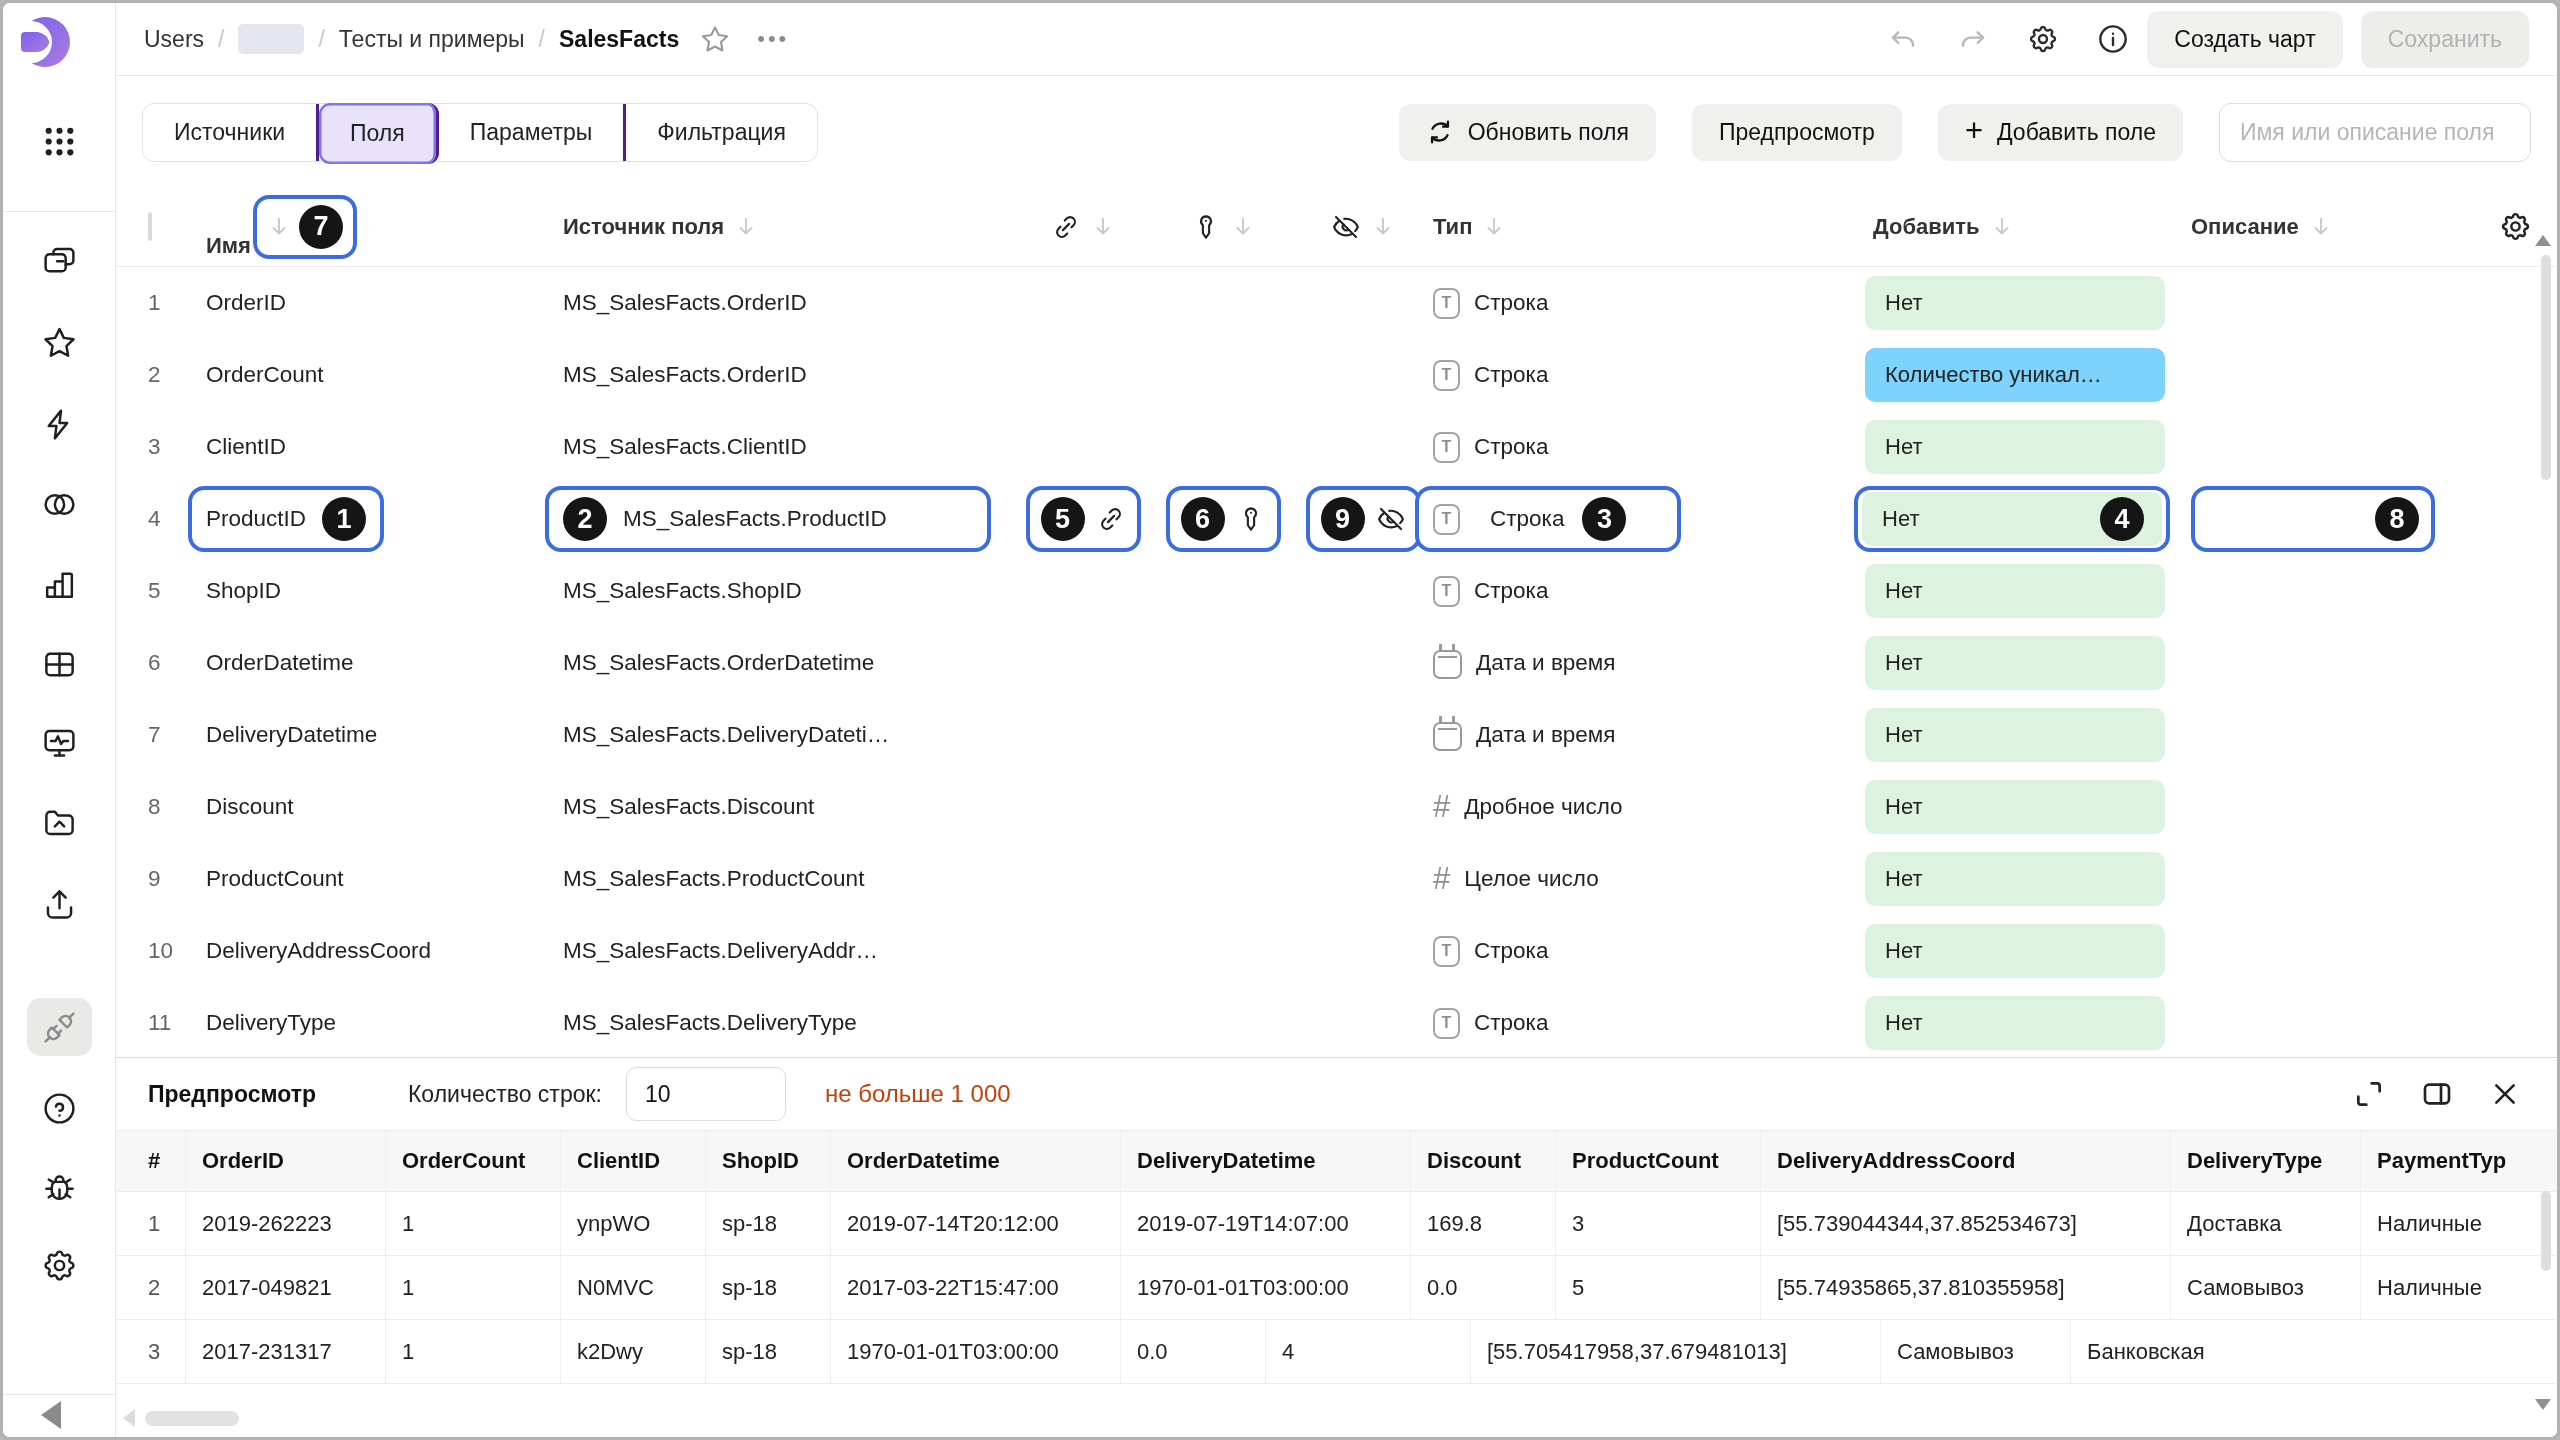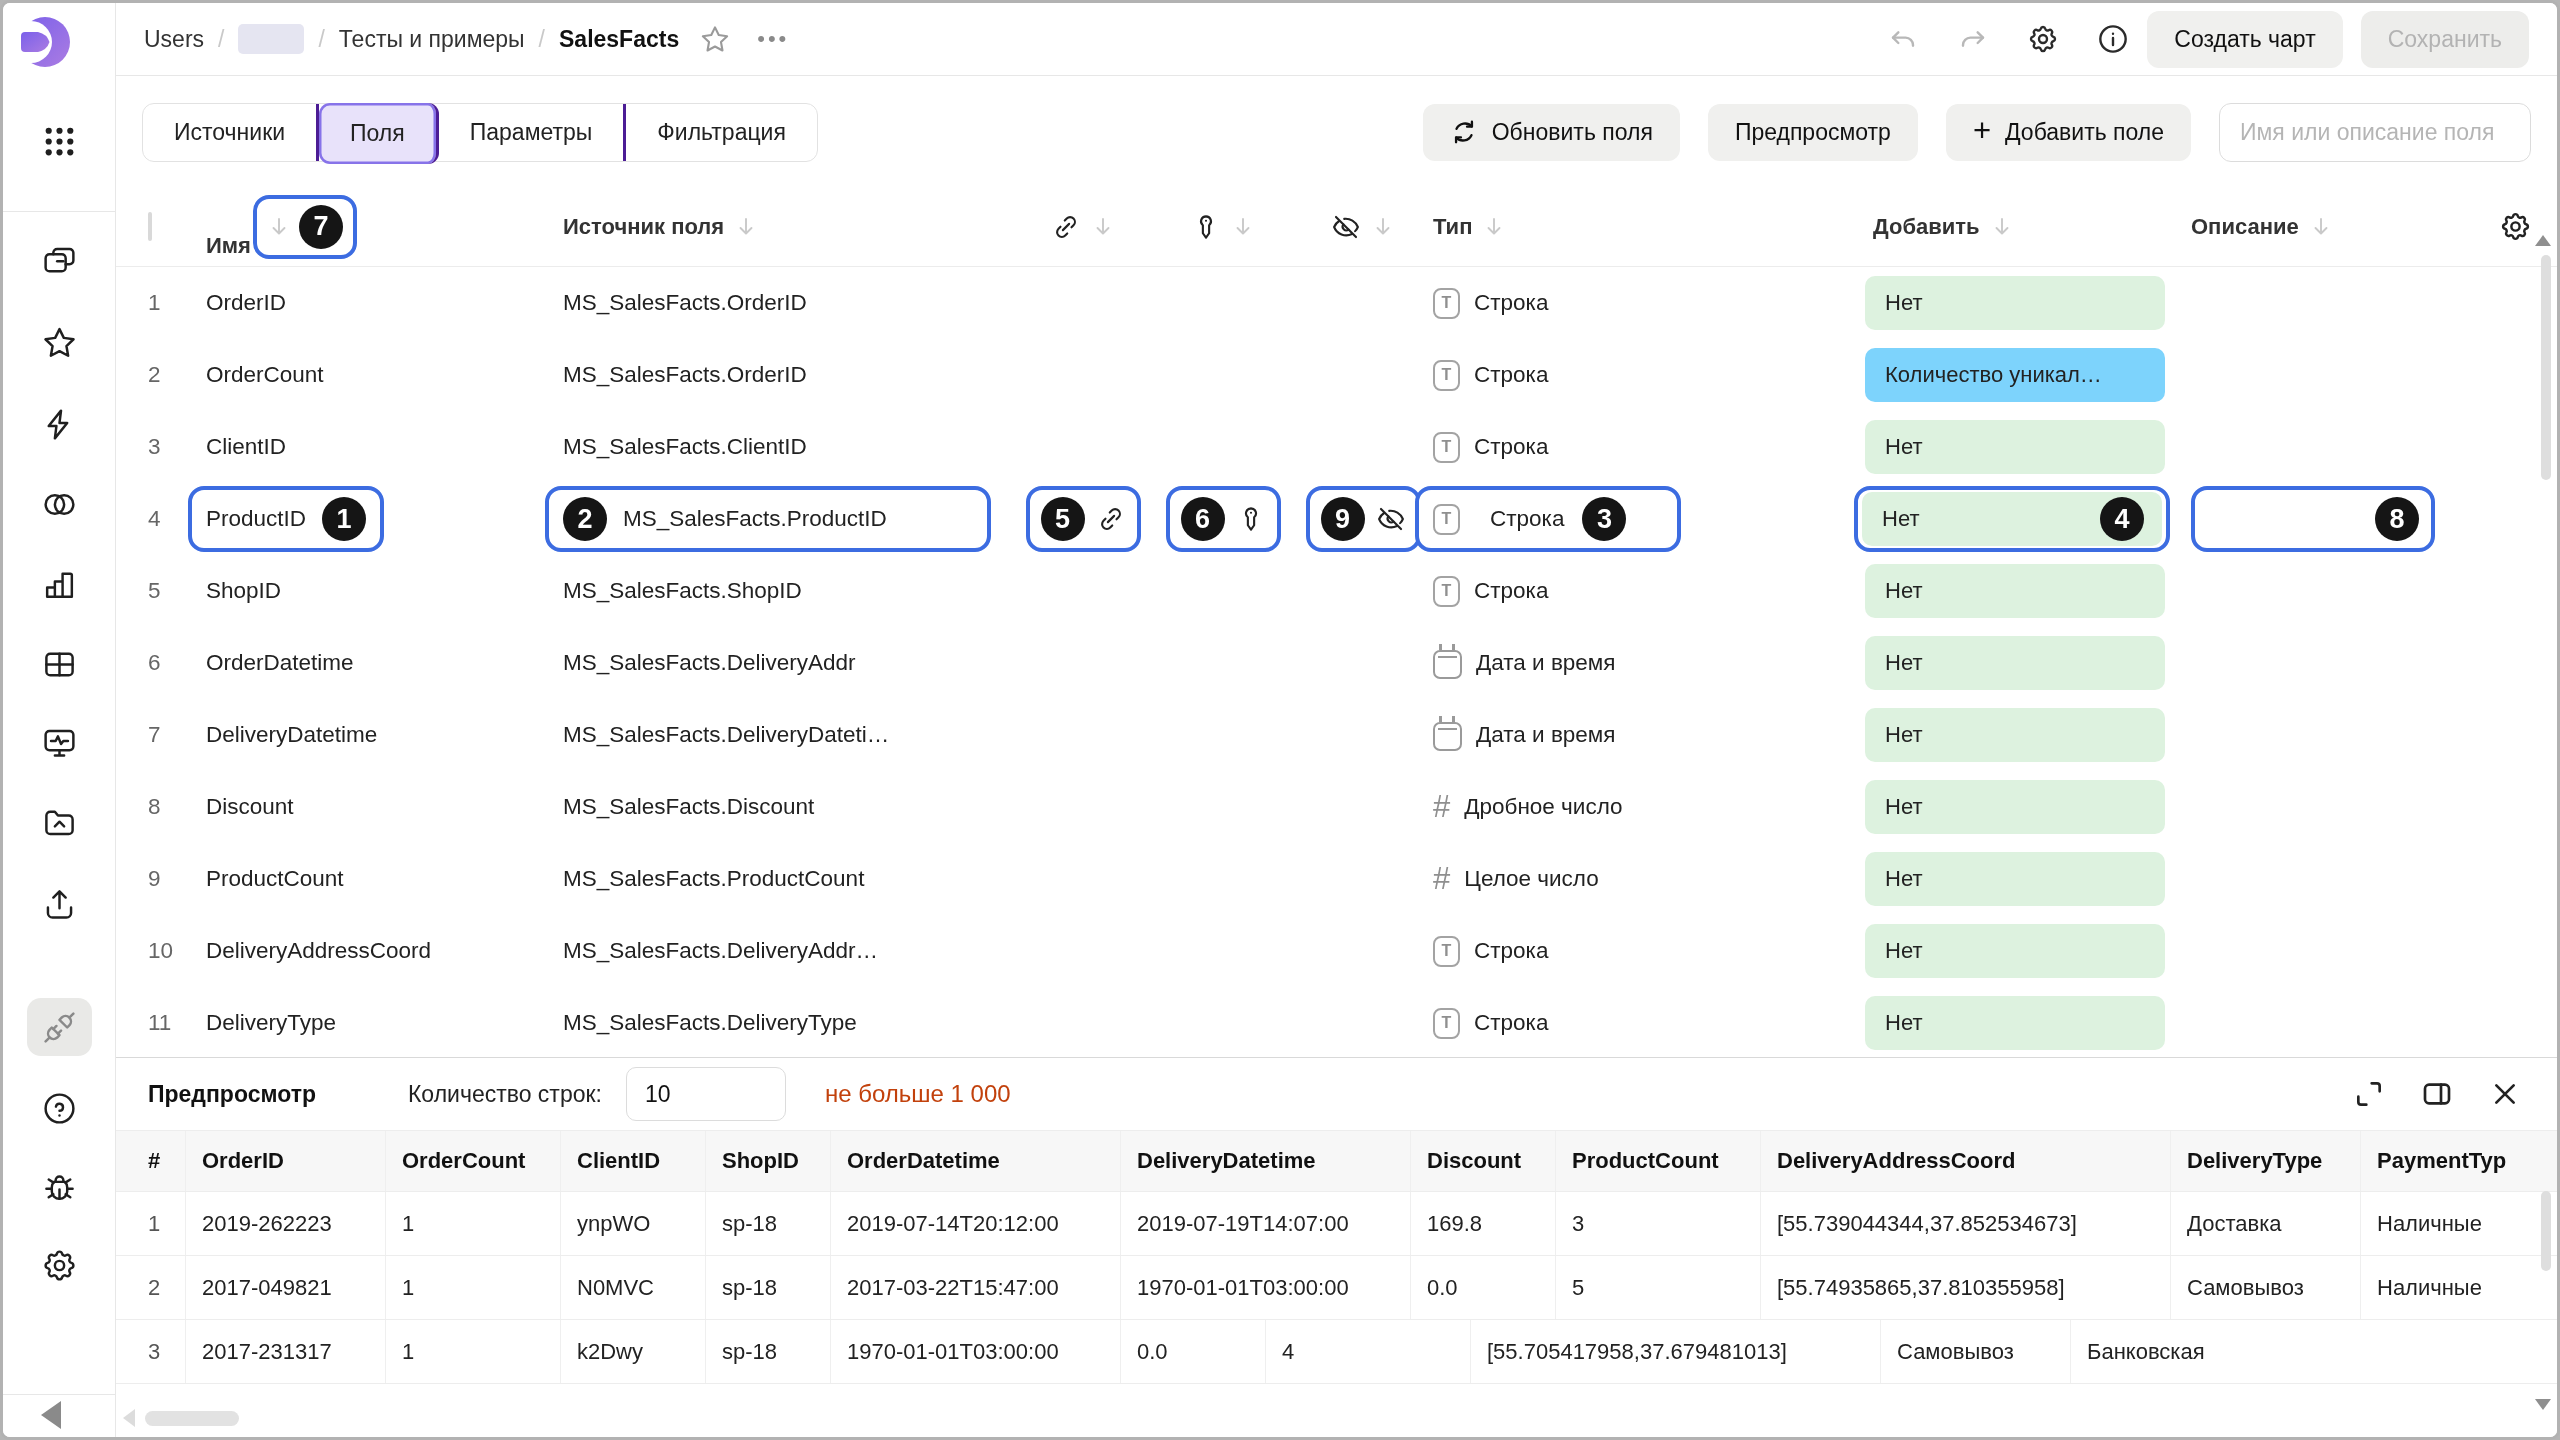--- a/index.html
+++ b/index.html
@@ -32,21 +32,21 @@
   .btn{height:57px;border:none;border-radius:12px;background:#f0f0ee;font-family:inherit;font-size:23px;color:#111;padding:0 27px;cursor:pointer;display:flex;align-items:center;gap:14px}
   .btn.disabled{color:#b3b3b3;background:#ededeb;cursor:default}
   .tb-right .btn{margin-left:18px}
 
   
   .toolbar{position:absolute;left:113px;right:0;top:74px;height:110px;display:flex;align-items:center;padding:0 26px;background:#fff}
   .tabs{display:flex;height:59px;border:1px solid #e2e2e2;border-radius:12px;background:#fff;overflow:visible}
   .tab{display:flex;align-items:center;padding:0 31px;font-size:23px;color:#222;cursor:pointer;border-right:3px solid #4c1d95}
   .tab:last-child{border-right:none}
   .tab.active{background:#e8e2fa;box-shadow:inset 0 0 0 2.5px #8773e9;border-radius:11px;margin:-1px 0;height:61px}
-  .tool-right{margin-left:auto;display:flex;align-items:center;gap:28px}
+  .tool-right{margin-left:auto;display:flex;align-items:center;gap:36px}
   .plus{font-size:31px;line-height:1;margin-top:-3px}
   .search{width:312px;height:59px;border:1px solid #dcdcdc;border-radius:12px;font-family:inherit;font-size:23px;padding:0 20px;color:#000000;outline:none}
   .search::placeholder{color:#b5b5b5}
   .rf-ic{width:28px;height:28px;stroke:#111;fill:none;stroke-width:2;stroke-linecap:round;stroke-linejoin:round}
 
   
   .fhead{position:absolute;left:113px;right:0;top:184px;height:80px;display:flex;align-items:center;padding-left:32px;border-bottom:1px solid #ececec;background:#fff;font-size:22px;font-weight:600;color:#333}
   .frows{position:absolute;left:113px;right:0;top:264px;height:790px;overflow:hidden;background:#fff}
   .frow{height:72px;display:flex;align-items:center;padding-left:32px;font-size:22.5px}
   .c-num{width:58px;color:#666;flex:none}
@@ -529,21 +529,21 @@
         </div>
       <div class="c-desc"></div>
     </div>
 
     <div class="frow">
       <div class="c-num">6</div>
       <div class="c-name">
           <span>OrderDatetime</span>
         </div>
       <div class="c-source">
-          <span>MS_SalesFacts.DeliveryAddr</span>
+          <span>MS_SalesFacts.OrderDatetime</span>
         </div>
       <div class="c-link"></div>
         <div class="c-key"></div>
         <div class="c-eye"></div>
       <div class="c-type">
           <span class="ticon" data-icon="datetime"></span>
           <span>Дата и время</span>
         </div>
       <div class="c-agg">
           <span class="agg-badge" data-agg="green">Нет</span>

